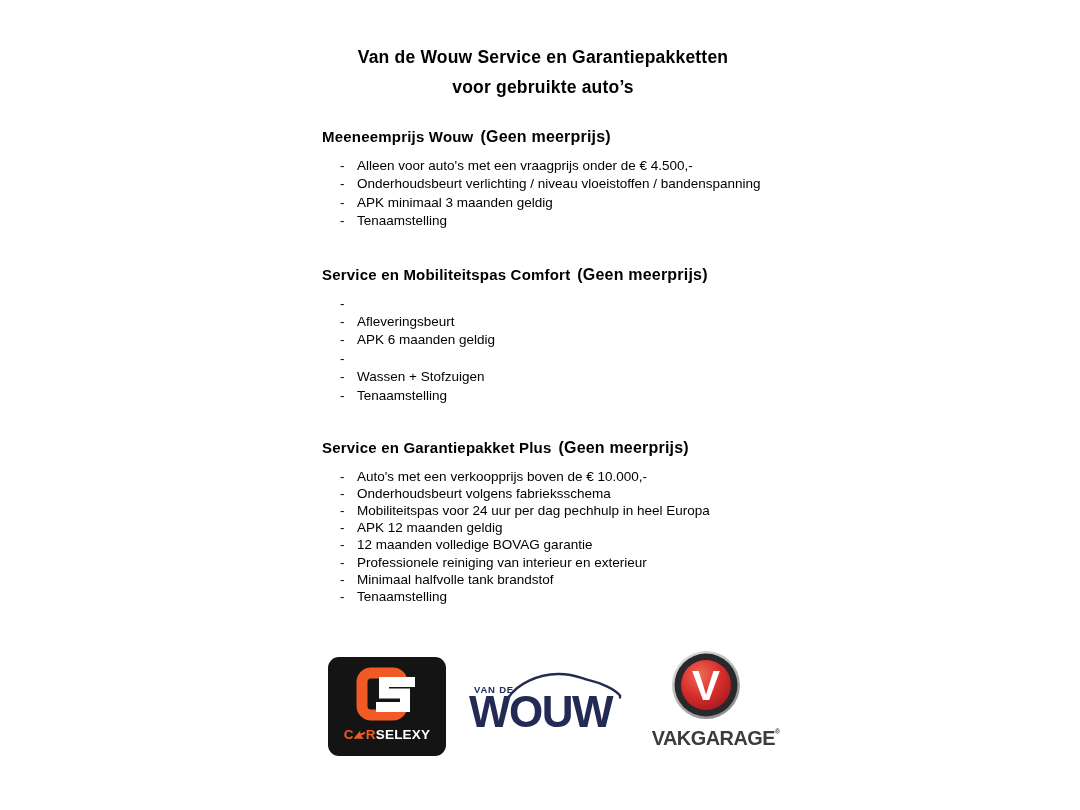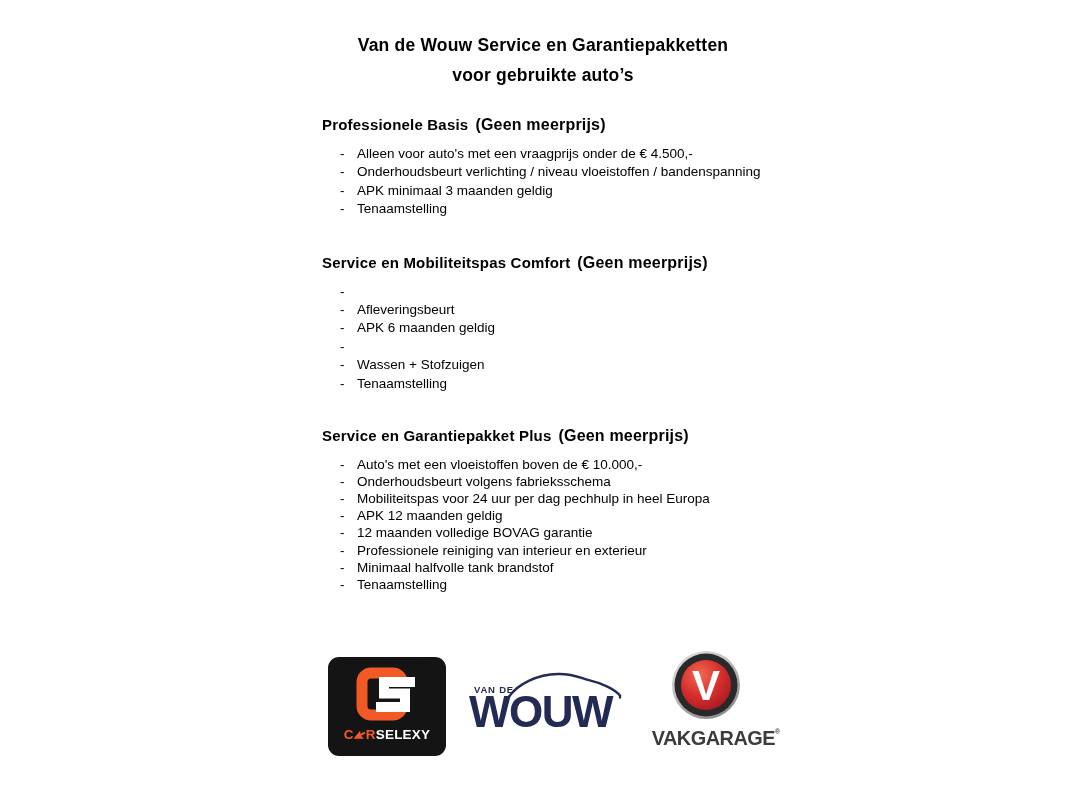--- a/index.html
+++ b/index.html
@@ -1,21 +1,21 @@
 <!DOCTYPE html>
 <html><head>
 <meta charset="utf-8">
 <style>
   html,body{margin:0;padding:0;}
   body{
     width:1080px;height:810px;background:#ffffff;position:relative;overflow:hidden;
     font-family:"Liberation Sans","DejaVu Sans",sans-serif;color:#000;
   }
   .content{position:absolute;left:322px;top:0;width:442px;}
-  .title-block{padding-top:30px;text-align:center;}
+  .title-block{padding-top:42px;text-align:center;}
   .title-line{font-weight:bold;font-size:17.5px;line-height:30px;letter-spacing:0.2px;}
   .section-heading{margin:0;font-size:15px;font-weight:bold;line-height:20px;letter-spacing:0.2px;}
   .section-heading .note{font-size:16px;font-weight:bold;margin-left:7px;}
   .h1{margin-top:25px;}
   .h2{margin-top:34px;}
   .h3{margin-top:33px;}
   ul.bullets{list-style:none;margin:10px 0 0 0;padding:0;}
   ul.bullets li{display:flex;padding-left:18px;font-size:13.5px;line-height:18.4px;}
   ul.bullets.tight li{line-height:17.1px;}
   ul.bullets .dash{flex:none;width:17px;}
@@ -43,21 +43,21 @@
 </head>
 <body>
 
 <div class="content">
 
   <div class="title-block">
     <div class="title-line">Van de Wouw Service en Garantiepakketten</div>
     <div class="title-line">voor gebruikte auto’s</div>
   </div>
 
-  <h2 class="section-heading h1"><span>Professionele Basis</span><span class="note">(Geen meerprijs)</span></h2>
+  <h2 class="section-heading h1"><span>Meeneemprijs Wouw</span><span class="note">(Geen meerprijs)</span></h2>
   <ul class="bullets">
       <li>
         <span class="dash">-</span>
         <span class="li-text">Alleen voor auto's met een vraagprijs onder de € 4.500,-</span>
       </li>
       <li>
         <span class="dash">-</span>
         <span class="li-text">Onderhoudsbeurt verlichting / niveau vloeistoffen / bandenspanning</span>
       </li>
       <li>
@@ -93,21 +93,21 @@
       <li>
         <span class="dash">-</span>
         <span class="li-text">Tenaamstelling</span>
       </li>
     </ul>
 
   <h2 class="section-heading h3"><span>Service en Garantiepakket Plus</span><span class="note">(Geen meerprijs)</span></h2>
   <ul class="bullets tight">
       <li>
         <span class="dash">-</span>
-        <span class="li-text">Auto's met een vloeistoffen boven de € 10.000,-</span>
+        <span class="li-text">Auto's met een verkoopprijs boven de € 10.000,-</span>
       </li>
       <li>
         <span class="dash">-</span>
         <span class="li-text">Onderhoudsbeurt volgens fabrieksschema</span>
       </li>
       <li>
         <span class="dash">-</span>
         <span class="li-text">Mobiliteitspas voor 24 uur per dag pechhulp in heel Europa</span>
       </li>
       <li>

